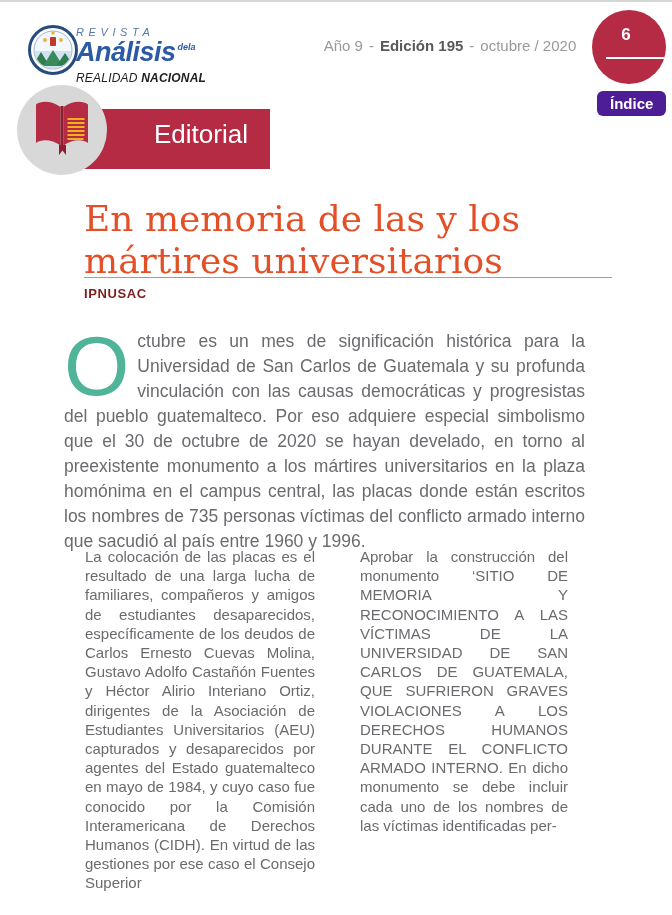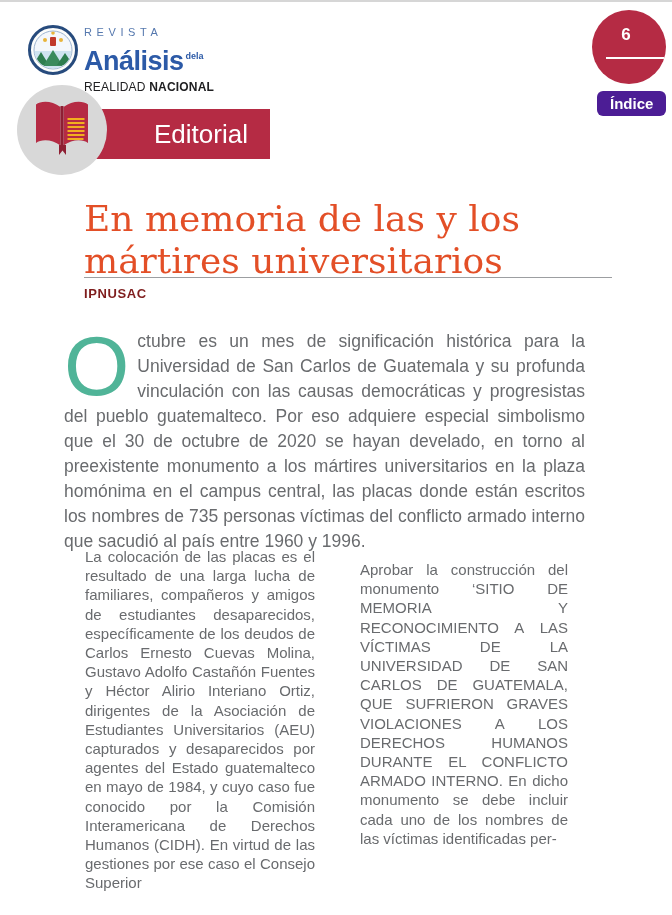--- a/index.html
+++ b/index.html
@@ -6,44 +6,44 @@
   html,body { background:#ffffff; }
   .page {
     position:relative; width:672px; height:915px; margin:0 auto;
     background:#ffffff; overflow:hidden;
     font-family:"Liberation Sans", sans-serif;
   }
   .top-line { position:absolute; left:0; top:0; width:672px; height:2px; background:#d6d6d6; }
 
   
   .emblem { position:absolute; left:28px; top:25px; width:50px; height:50px; }
-  .logo-text { position:absolute; left:84px; top:26px; }
+  .logo-text { position:absolute; left:76px; top:26px;font-style:italic; }
   .brand-top { font-size:11px; letter-spacing:4.6px; color:#5578ae; font-weight:400; }
-  .brand-main-row { display:flex; align-items:flex-start; margin-top:10px;text-align:right; }
+  .brand-main-row { display:flex; align-items:flex-start; margin-top:1px;text-align:right; }
   .brand-main { font-size:27px; line-height:26px; font-weight:700; color:#2c5aa7; letter-spacing:-0.5px; }
   .brand-sub { display:flex; font-size:9px; line-height:8px; font-weight:700; color:#2c5aa7; margin-left:2px; margin-top:4px; }
   .brand-bottom { font-size:12px; color:#202022; margin-top:6px; letter-spacing:0.2px; }
   .brand-bottom .reg { font-weight:400; }
   .brand-bottom .bold { font-weight:800; }
 
   .edition-line { position:absolute; left:300px; top:37px; width:300px; font-size:15px; color:#97999c; text-align:center; white-space:nowrap; }
   .edition-line .sep { margin:0 6px; }
   .edition-line .bold { color:#58595b; font-weight:700; }
 
   .page-circle { position:absolute; left:592px; top:10px; width:74px; height:74px; border-radius:50%; background:#b52b44; overflow:hidden; }
   .page-circle .num { position:absolute; left:0; right:6px; top:15px; text-align:center; color:#ffffff; font-size:17px; font-weight:700; }
   .page-circle .underline { position:absolute; left:14px; right:-10px; top:47px; height:2px; background:#ffffff; }
 
   .index-btn {
     position:absolute; left:597px; top:91px; background:#4c1d95; color:#ffffff;
     font-size:15px; font-weight:700; padding:4px 13px; border-radius:6px; border:none; cursor:pointer;
   }
 
   
-  .banner-band { position:absolute; left:40px; top:109px; width:230px; height:50px; background:#b52b44; }
+  .banner-band { position:absolute; left:40px; top:109px; width:230px; height:60px; background:#b52b44; }
   .banner-band .label { display:block; line-height:50px; padding-left:92px; text-align:center; color:#ffffff; font-size:26px; font-weight:400; }
   .banner-circle { position:absolute; left:17px; top:85px; width:90px; height:90px; border-radius:50%; background:#d8d8d8; display:flex; align-items:center; justify-content:center; }
 
   
   .title {
     position:absolute; left:84px; top:198px; width:470px;
     font-family:"DejaVu Serif", serif; font-size:36px; line-height:1.18;
     color:#e34f27; font-weight:400;
   }
   .rule { position:absolute; left:84px; top:277px; width:528px; height:1px; background:#9c9ea1; }
@@ -57,21 +57,21 @@
     float:left; color:#50b498; font-size:84px; line-height:66px;
     margin:4px 8px 0 0; font-weight:400;
   }
 
   .cols {
     position:absolute; left:85px; top:547px; width:503px;
     display:grid; grid-template-columns:230px 238px; column-gap:15px;
     font-size:15px; line-height:19.2px; color:#696b6e; text-align:justify;
   }
   .col-right .lead { text-align:justify; }
-  .col-right .quote { margin-left:30px; margin-top:13px; text-align:justify; }
+  .col-right .quote { margin-left:30px; margin-top:0; text-align:justify; }
 </style>
 </head>
 <body>
 
 <div class="page">
   <div class="top-line"></div>
 
   <div class="emblem">
     <svg width="50" height="50" viewBox="0 0 50 50">
       <circle cx="25" cy="25" r="23.5" fill="#fdfdfb" stroke="#274b7d" stroke-width="3"></circle>
@@ -99,20 +99,23 @@
         <span>de</span>
         <span>la</span>
       </span>
     </div>
     <div class="brand-bottom">
       <span class="reg">REALIDAD</span>
       <span class="bold">NACIONAL</span>
     </div>
   </div>
 
+  <div class="edition-line">
+    <span>Año 9</span><span class="sep">-</span><span class="bold">Edición 195</span><span class="sep">-</span><span>octubre / 2020</span>
+  </div>
 
   <div class="page-circle">
     <div class="num">6</div>
     <div class="underline"></div>
   </div>
 
   <button class="index-btn">Índice</button>
 
   <div class="banner-band">
     <span class="label">Editorial</span>

